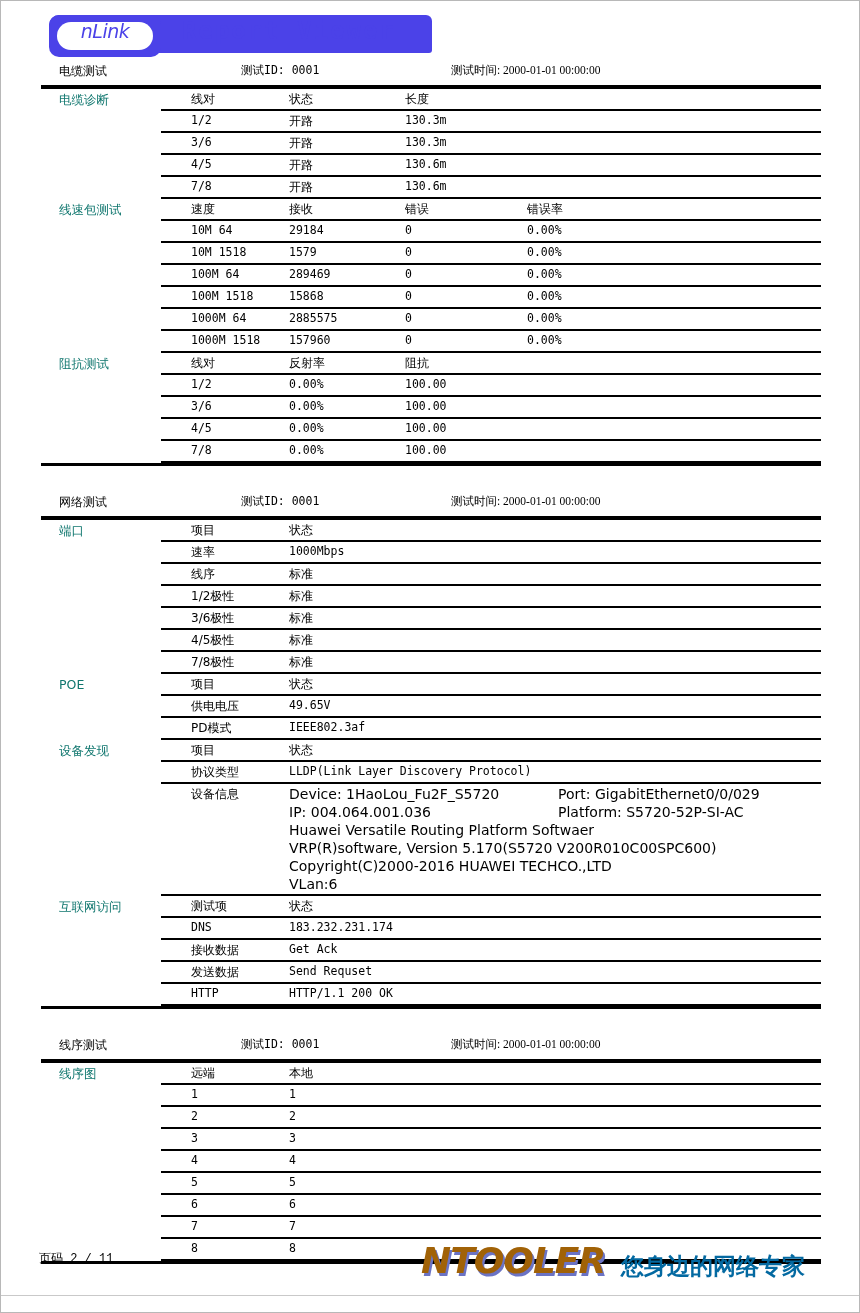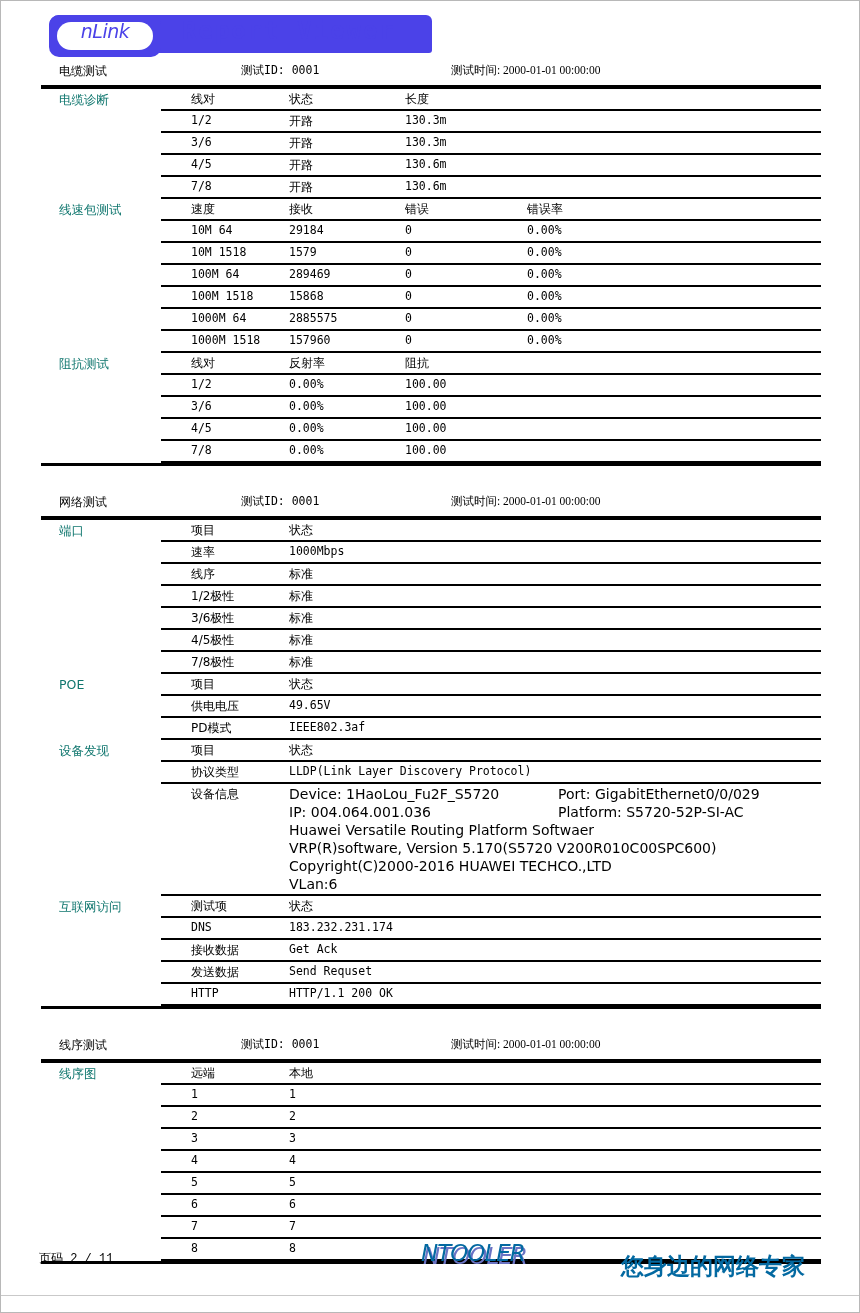--- a/index.html
+++ b/index.html
@@ -209,24 +209,24 @@
     left: 420px;
     top: 4px;
     width: 420px;
     height: 46px;
   }
   .ntooler {
     position: absolute;
     left: 0;
     top: 2px;
     font-family: "DejaVu Sans", sans-serif;
-    font-size: 23px;
-    font-weight: normal;
+    font-size: 36px;
+    font-weight: bold;
     font-style: italic;
-    color: #0369a1;
+    color: #a16207;
     letter-spacing: -1px;
     text-shadow: 2px 3px 0 #6b73c4;
     white-space: nowrap;
   }
   .ntooler-sub {
     position: absolute;
     left: 200px;
     top: 13px;
     font-family: "DejaVu Sans", sans-serif;
     font-size: 23px;

